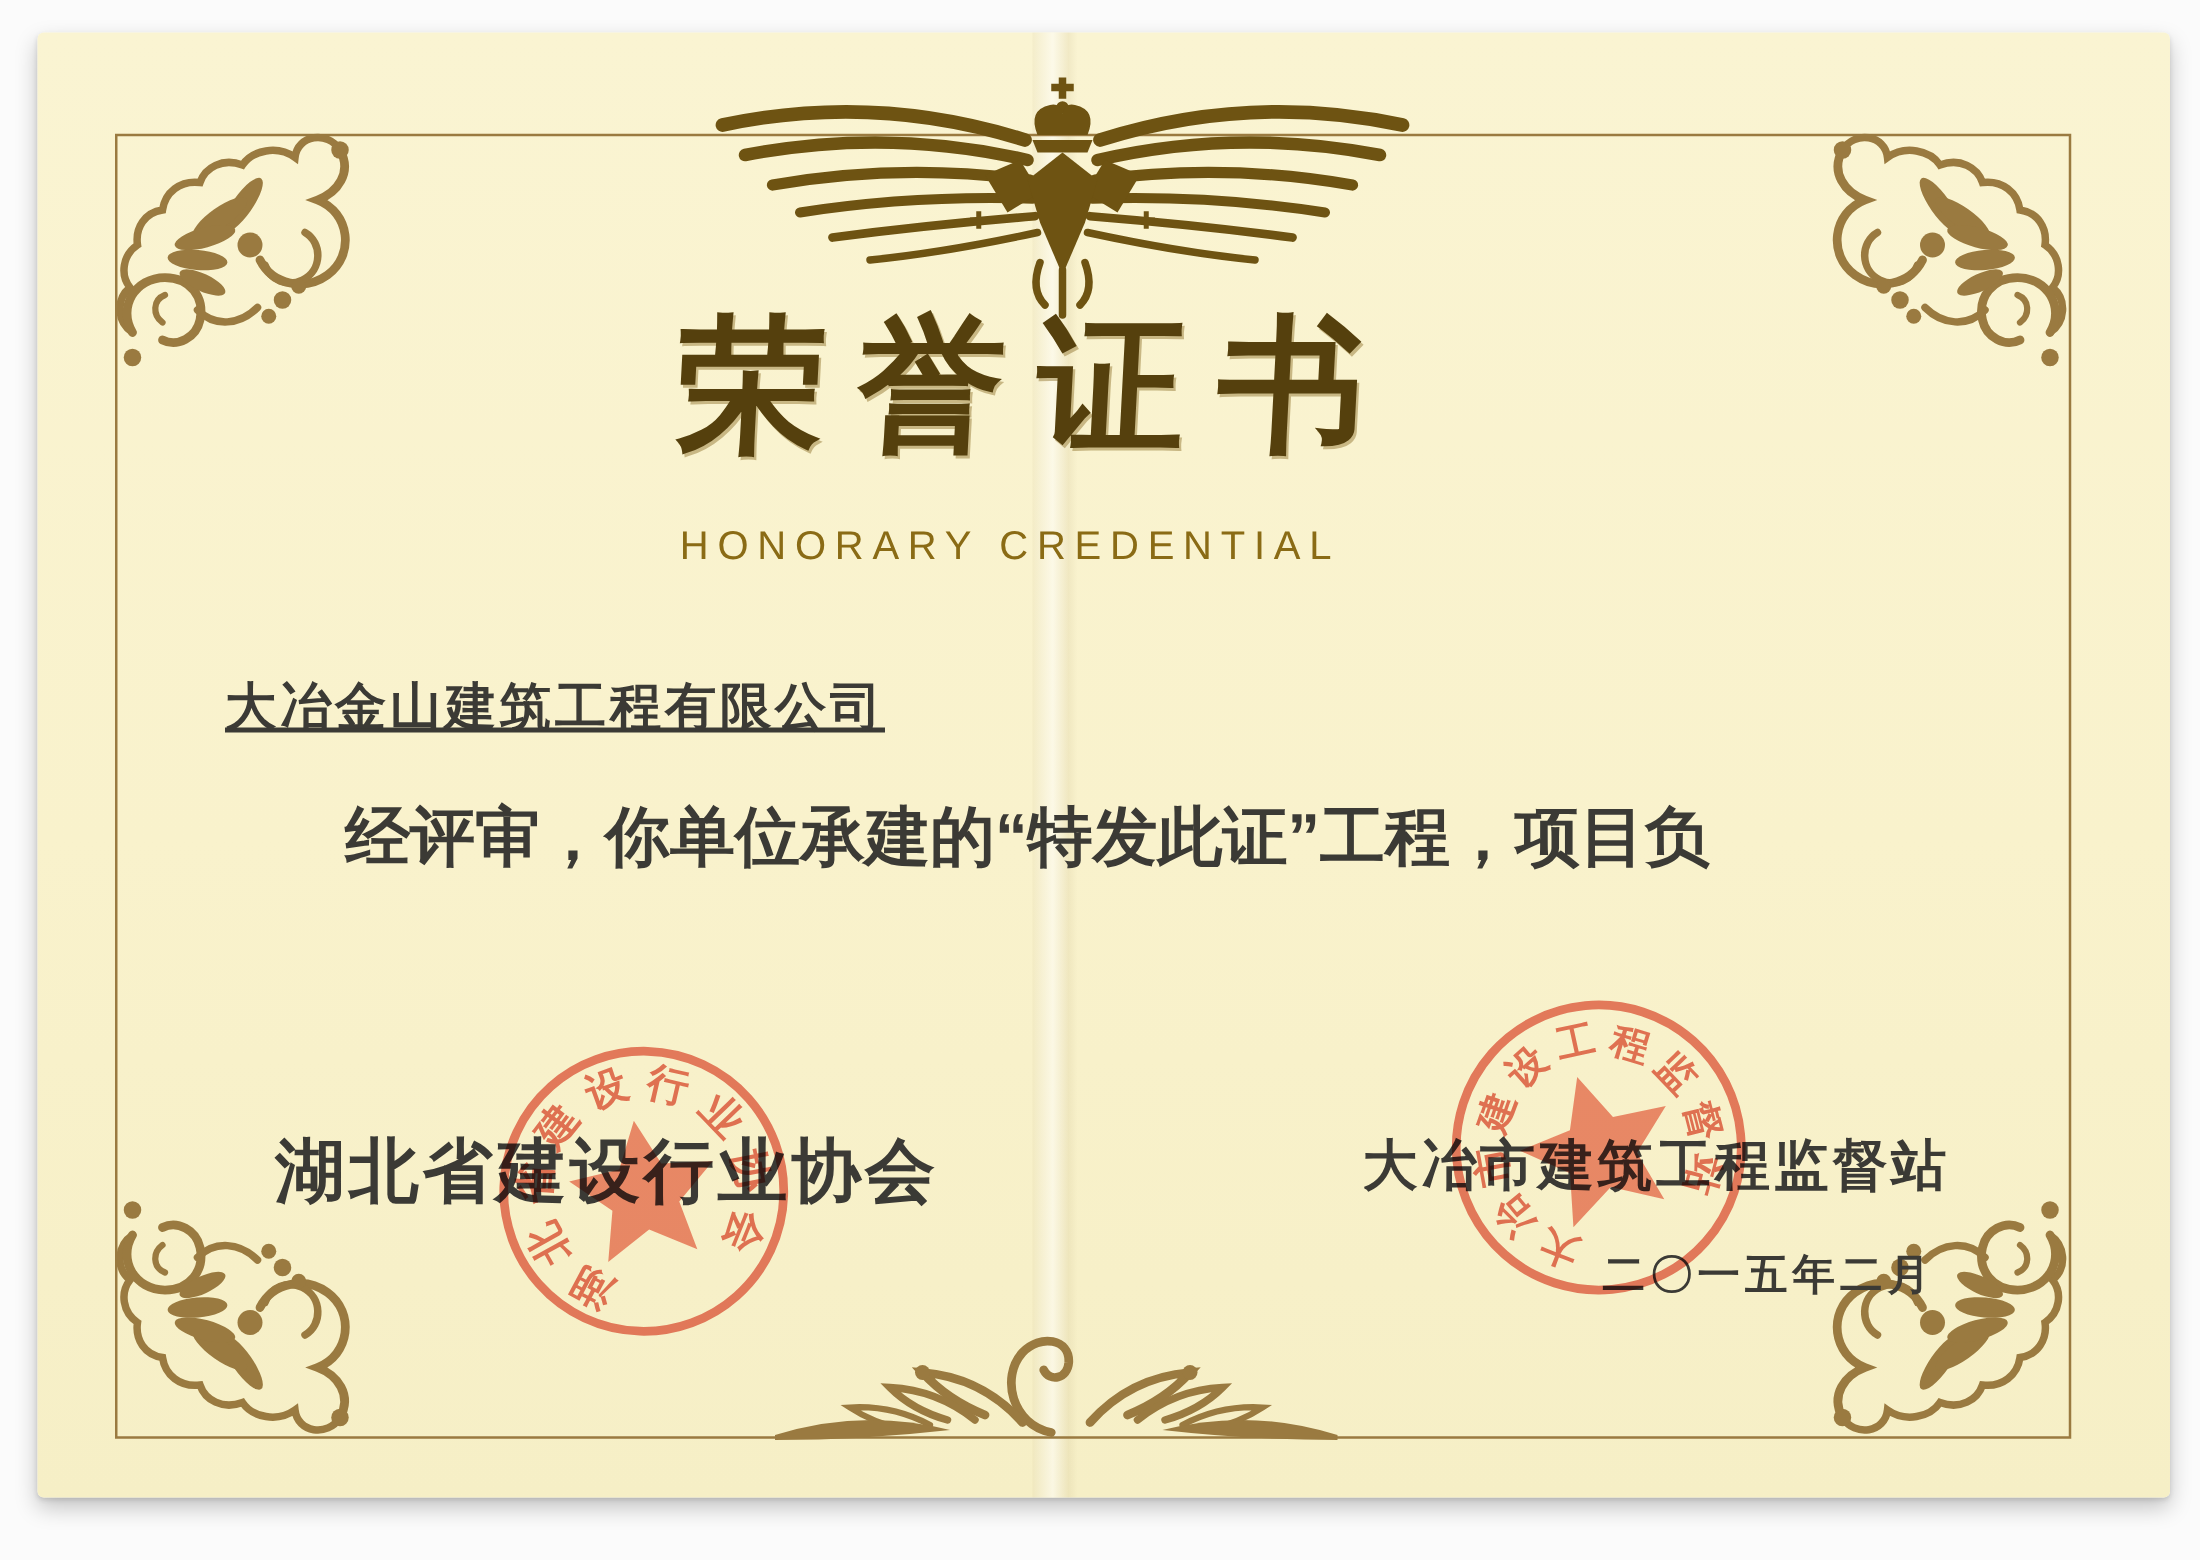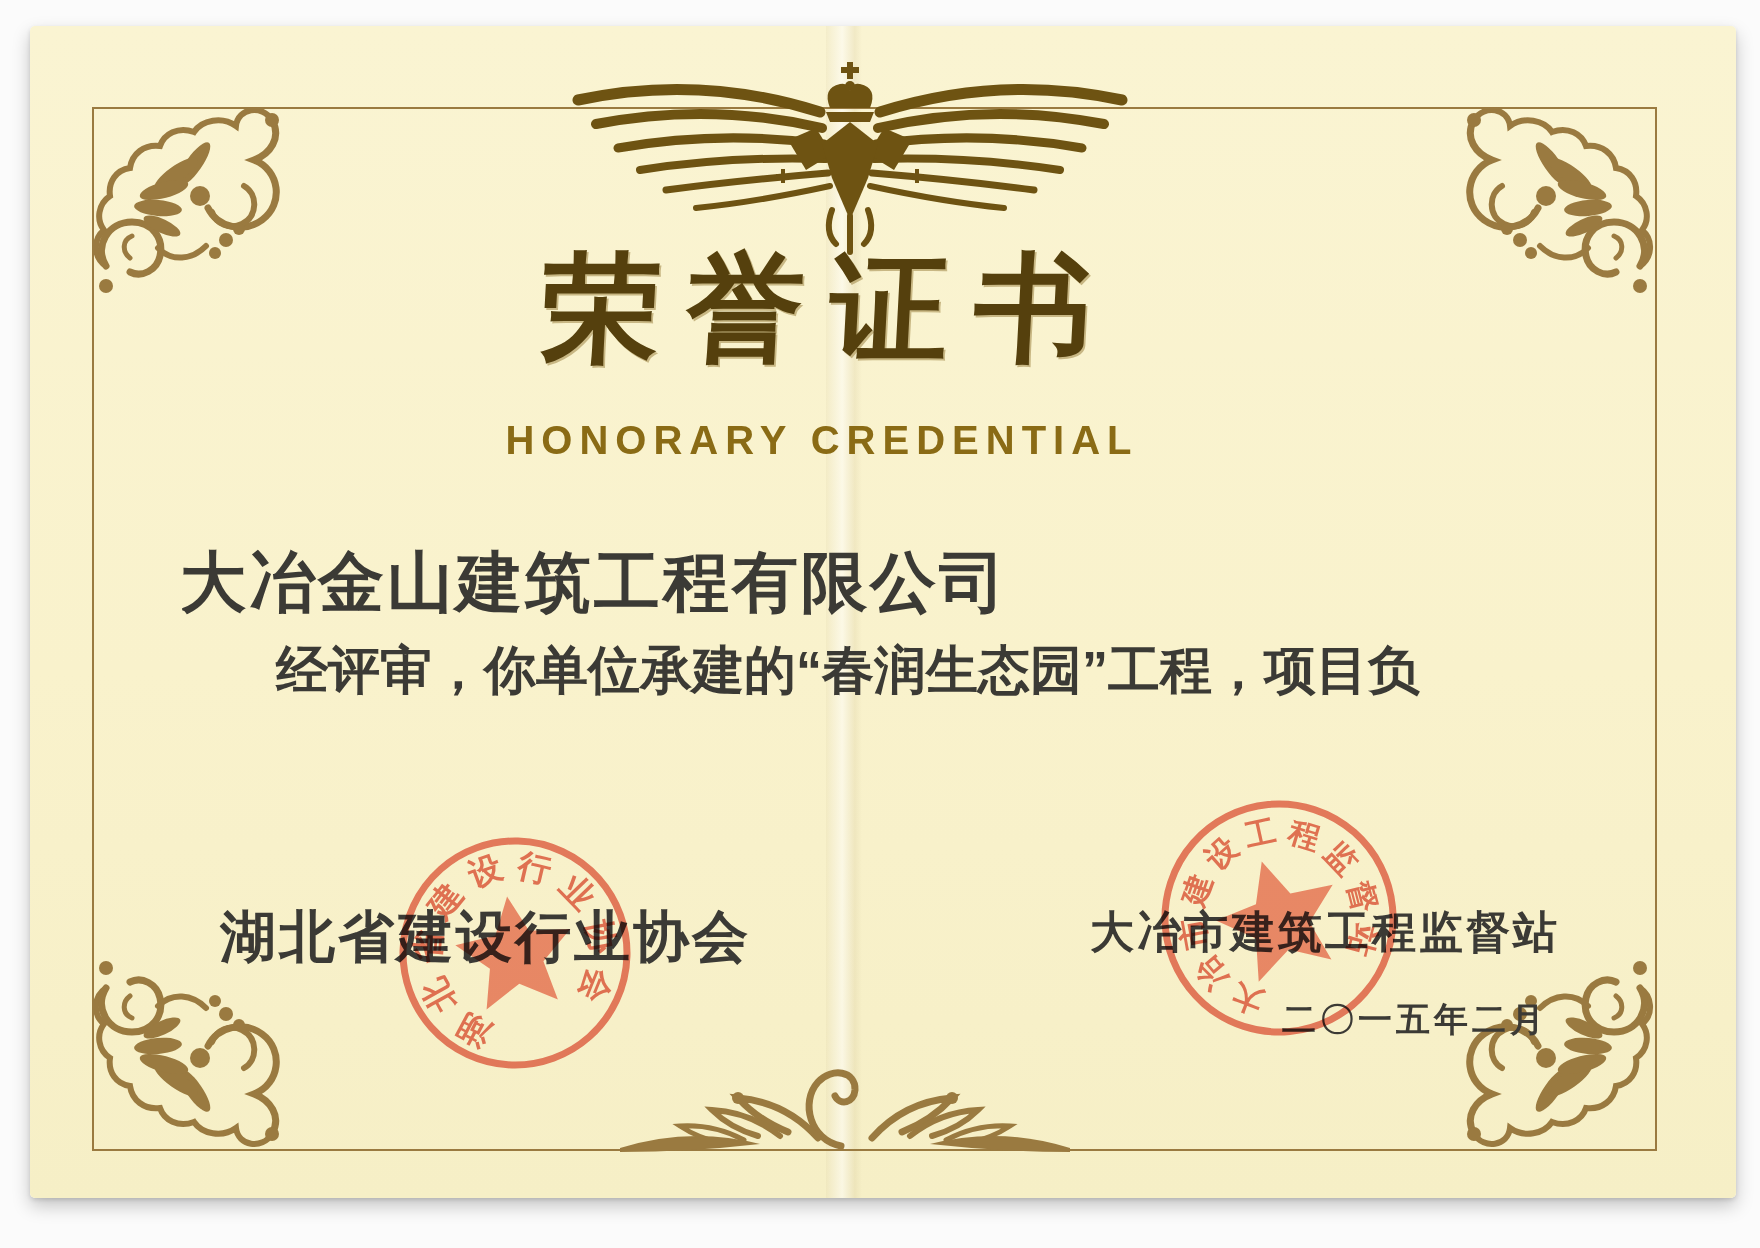--- a/index.html
+++ b/index.html
@@ -35,28 +35,29 @@
     position:absolute;left:400px;top:204px;width:800px;
     text-align:center;
     font-family:"DejaVu Serif", serif;
     font-weight:700;font-size:118px;letter-spacing:26px;
     color:#55400d;
     text-shadow:2px 2px 0 rgba(140,110,40,.45);
     transform:skewX(-3deg);
     white-space:nowrap;
   }
   .subtitle{
-    position:absolute;left:392px;top:392px;width:800px;
-    text-align:center;font-weight:700;font-size:40px;letter-spacing:7px;
+    position:absolute;left:378px;top:392px;width:800px;
+    text-align:center;font-weight:400;font-size:32px;letter-spacing:7px;
     color:#8a6b15;white-space:nowrap;
   }
   .recipient{
     position:absolute;left:150px;top:512px;
-    font-size:66px;font-weight:600;letter-spacing:3px;color:#3b3a35;
+    font-size:41px;font-weight:600;letter-spacing:3px;color:#3b3a35;
     white-space:nowrap;
+    text-decoration:underline;
   }
   .bodytext{
     position:absolute;left:150px;top:606px;width:1330px;
     font-size:52px;font-weight:600;color:#3b3a35;line-height:77px;
   }
   .bodytext .l1{text-indent:96px;white-space:nowrap;}
   .bodytext .l2,.bodytext .l3{white-space:nowrap;}
   .issuer-left{
     position:absolute;left:190px;top:874px;
     font-size:56px;font-weight:700;letter-spacing:3px;color:#3b3a35;white-space:nowrap;
@@ -229,21 +230,21 @@
       <path d="M340,116 h14 m-7,-7 v14" stroke="#6e5312" stroke-width="4"></path>
     </g>
   </svg>
 
   <div class="title">荣誉证书</div>
   <div class="subtitle">HONORARY CREDENTIAL</div>
 
   <div class="recipient">大冶金山建筑工程有限公司</div>
 
   <div class="bodytext">
-    <div class="l1">经评审，你单位承建的“春润生态园”工程，项目负</div>
+    <div class="l1">经评审，你单位承建的“特发此证”工程，项目负</div>
   </div>
 
   <div class="issuer-left">湖北省建设行业协会</div>
   <div class="issuer-right">大冶市建筑工程监督站</div>
   <div class="dateline">二〇一五年二月</div>
 
   <svg class="seal left" viewBox="0 0 270 270">
     <circle cx="135" cy="135" r="112" fill="none" stroke="#e0543f" stroke-width="7" opacity=".85"></circle>
     <path d="M135,78 l17,37 41,4 -31,28 9,40 -36,-21 -36,21 9,-40 -31,-28 41,-4 z" fill="#e8604a" opacity=".8" transform="rotate(12 135 135)"></path>
     <g class="ring" fill="#e0543f" font-size="33" opacity=".9">

